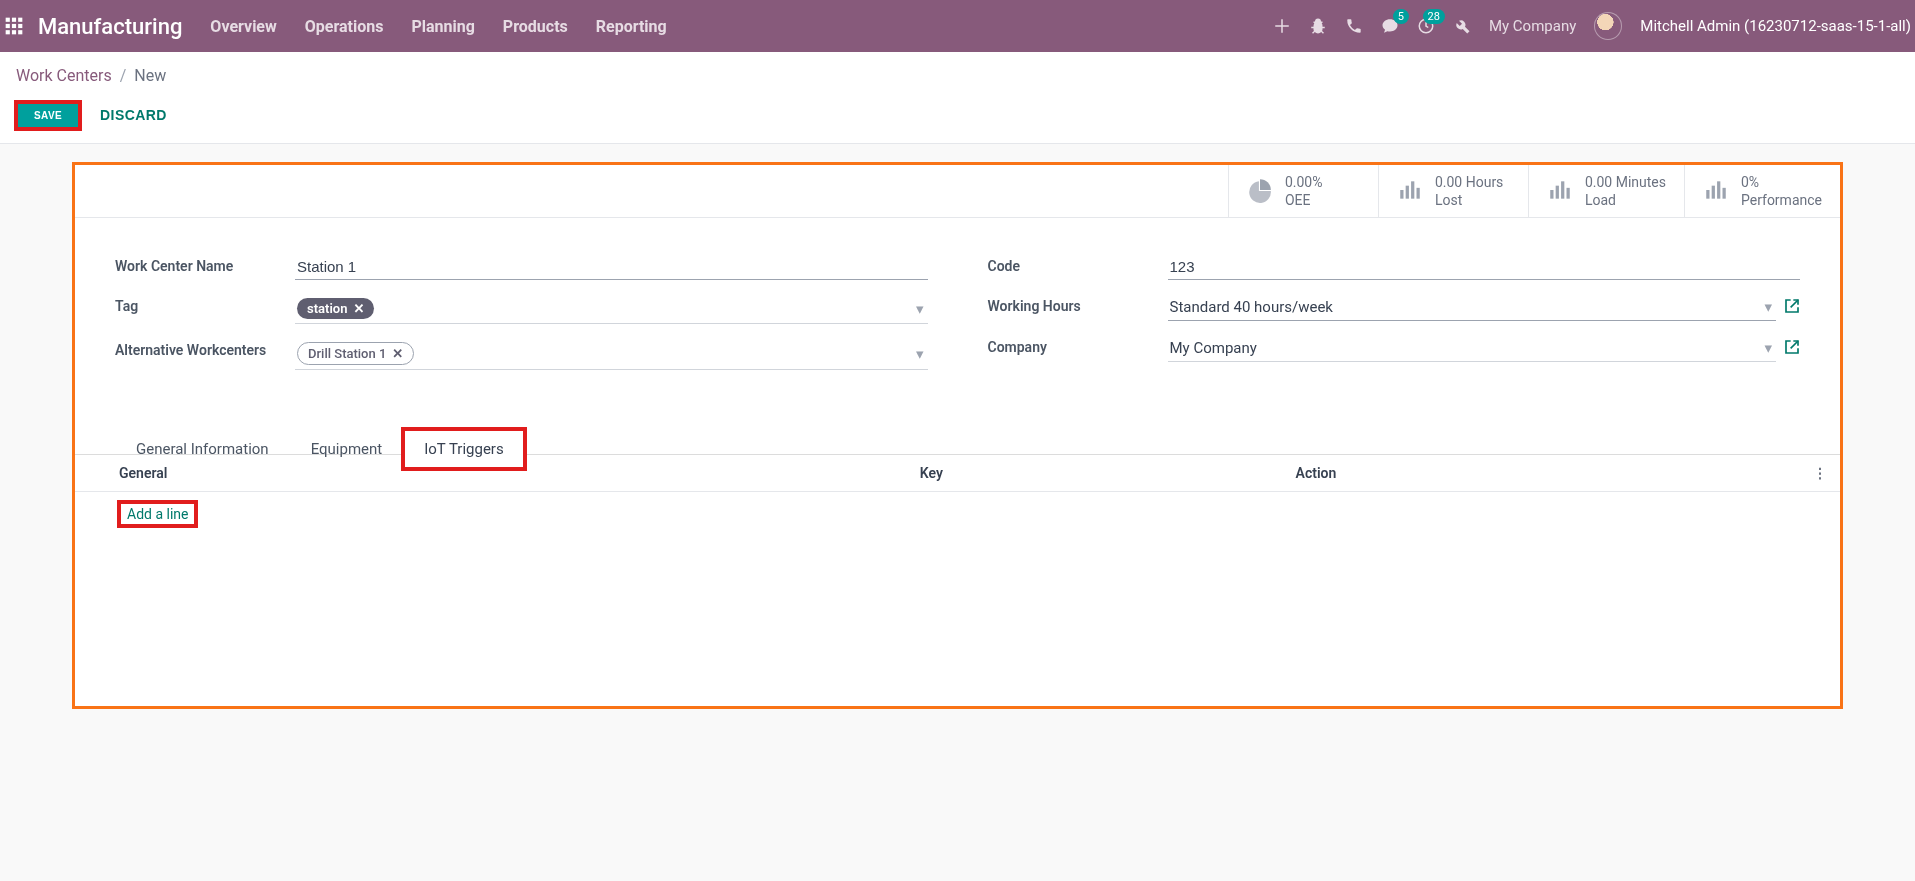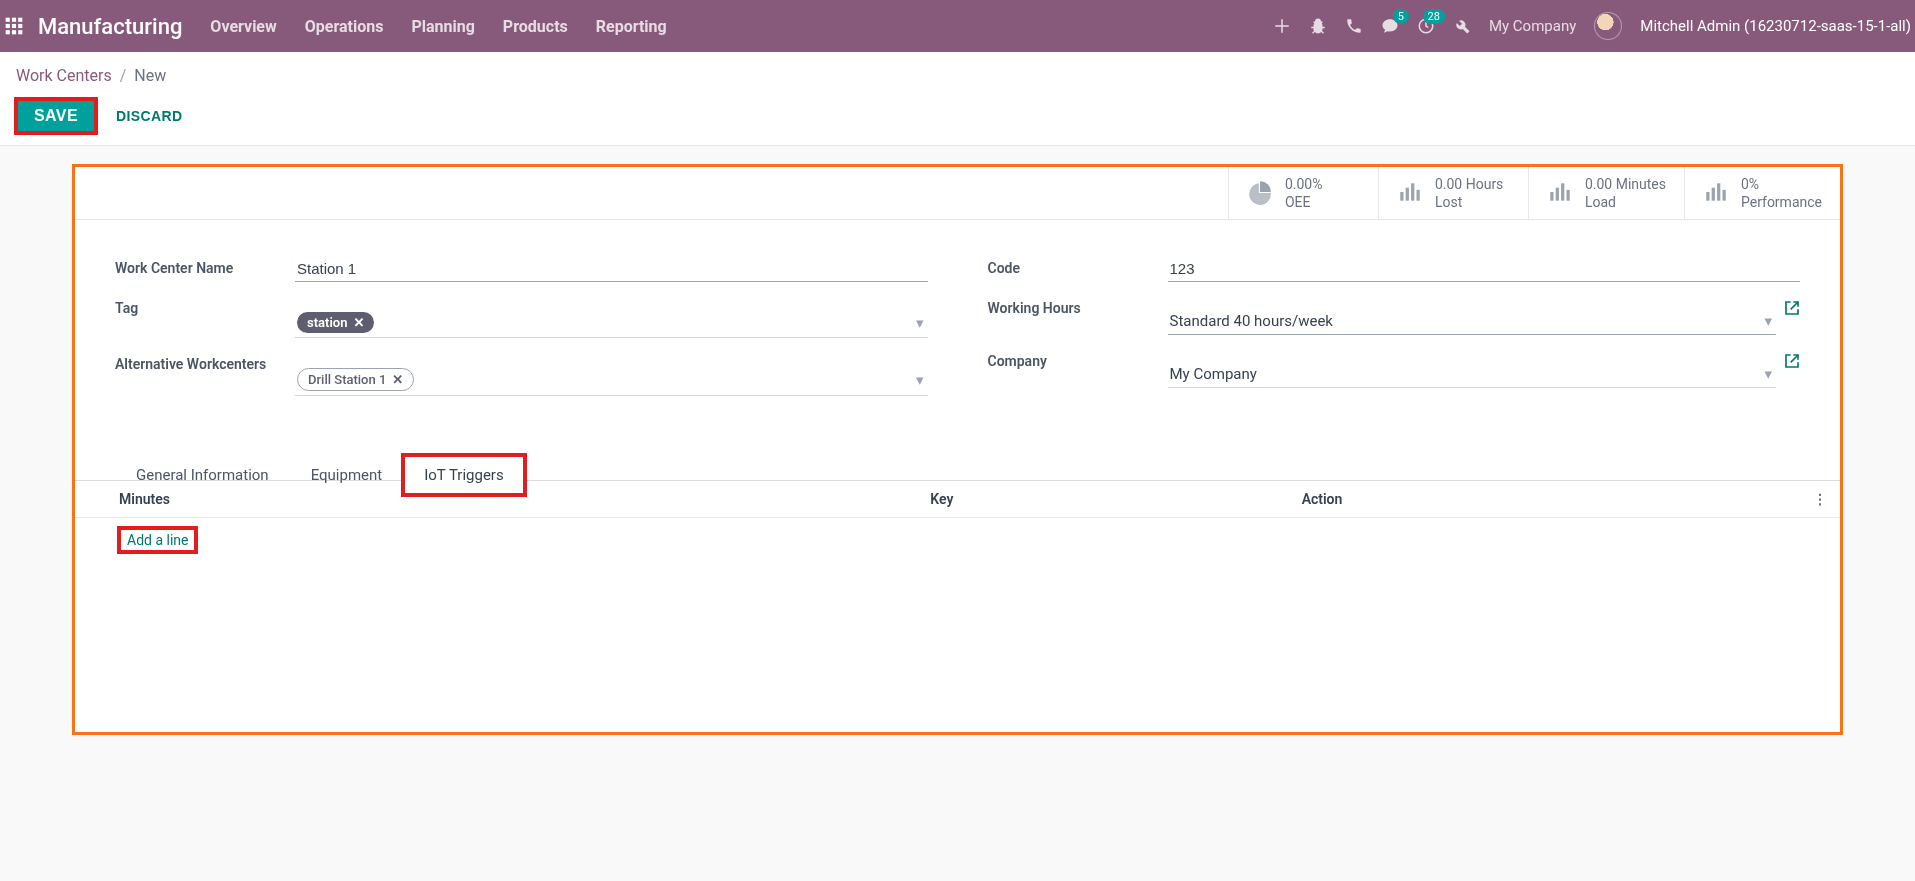--- a/index.html
+++ b/index.html
@@ -80,21 +80,21 @@
   }
   .breadcrumb a { color: #875A7B; text-decoration: none; }
   .breadcrumb .sep { color: #9ca3af; margin: 0 4px; }
   .breadcrumb .current { color: #6b7280; }
   .actions { display: flex; align-items: center; gap: 10px; }
   .btn-save {
     background: #00A09D;
     color: #fff;
     border: none;
     padding: 8px 18px;
-    font-size: 16px;
+    font-size: 10px;
     font-weight: 600;
     letter-spacing: 0.4px;
     cursor: pointer;
   }
   .highlight-red { outline: 4px solid #e11d1d; outline-offset: -2px; }
   .btn-discard {
     background: transparent;
     color: #00796b;
     border: none;
     padding: 8px 10px;
@@ -170,21 +170,20 @@
   }
   .underline-select {
     width: 100%;
     border: none;
     border-bottom: 1px solid #9ca3af;
     padding: 4px 2px 4px 2px;
     font-size: 15px;
     color: #374151;
     background: transparent;
     position: relative;
-    margin-top: 12px;
   }
   .underline-select.muted { border-bottom-color: #d1d5db; }
   .caret-down {
     position: absolute;
     right: 4px;
     top: 50%;
     transform: translateY(-50%);
     color: #9ca3af;
     pointer-events: none;
   }
@@ -482,21 +481,21 @@
     <div class="tabs">
       <div class="tab">General Information</div>
       <div class="tab">Equipment</div>
       <div class="tab active highlight-red">IoT Triggers</div>
     </div>
 
     <div class="tablewrap">
       <table class="datagrid">
         <thead>
           <tr>
-            <th>Minutes</th>
+            <th>General</th>
             <th>Key</th>
             <th>Action</th>
             <th class="kebab-cell">⋮</th>
           </tr>
         </thead>
         <tbody>
           <tr>
             <td colspan="4">
               <span class="addline highlight-red" style="padding:4px 8px;">Add a line</span>
             </td>

